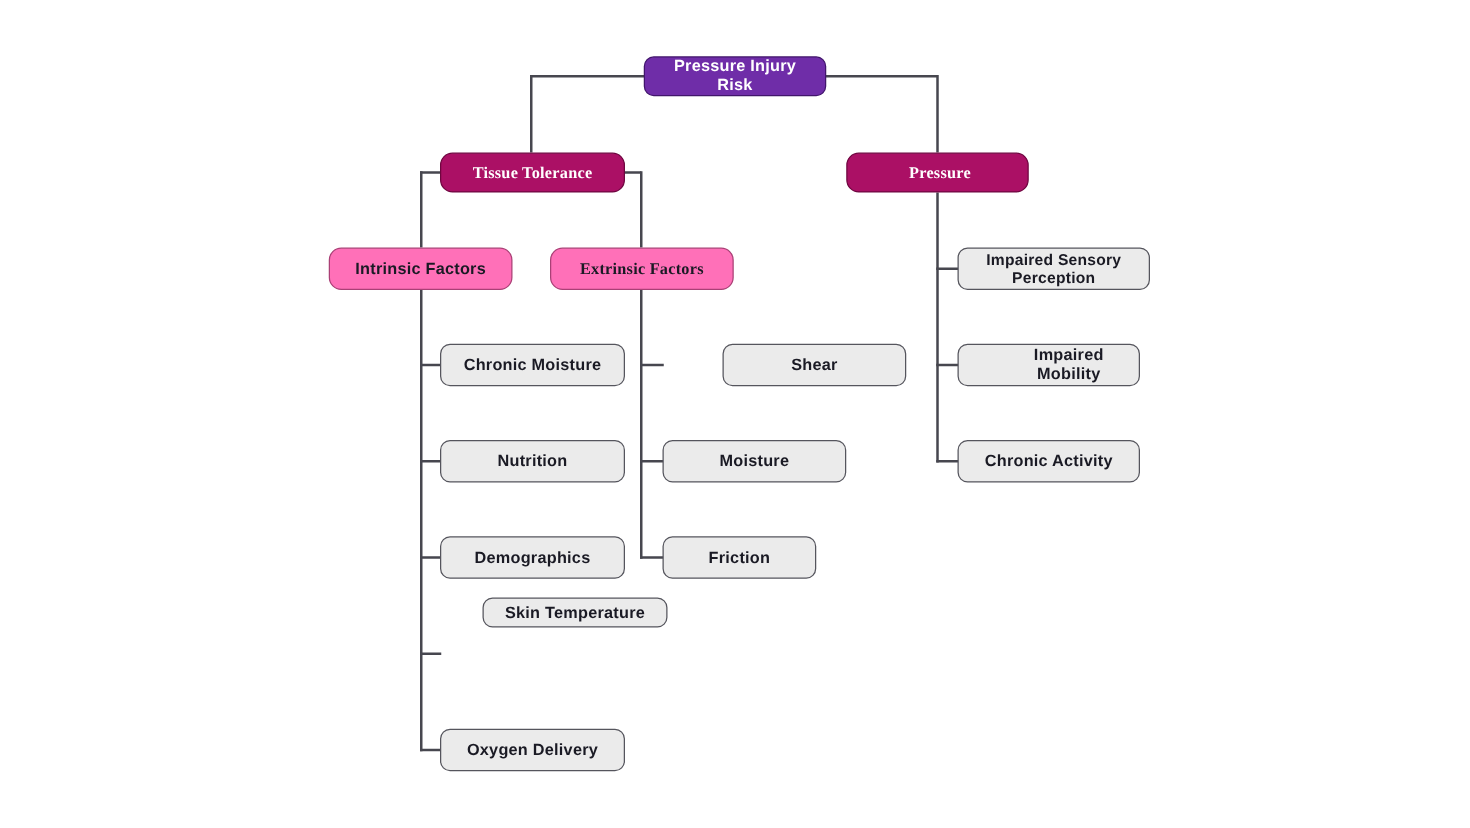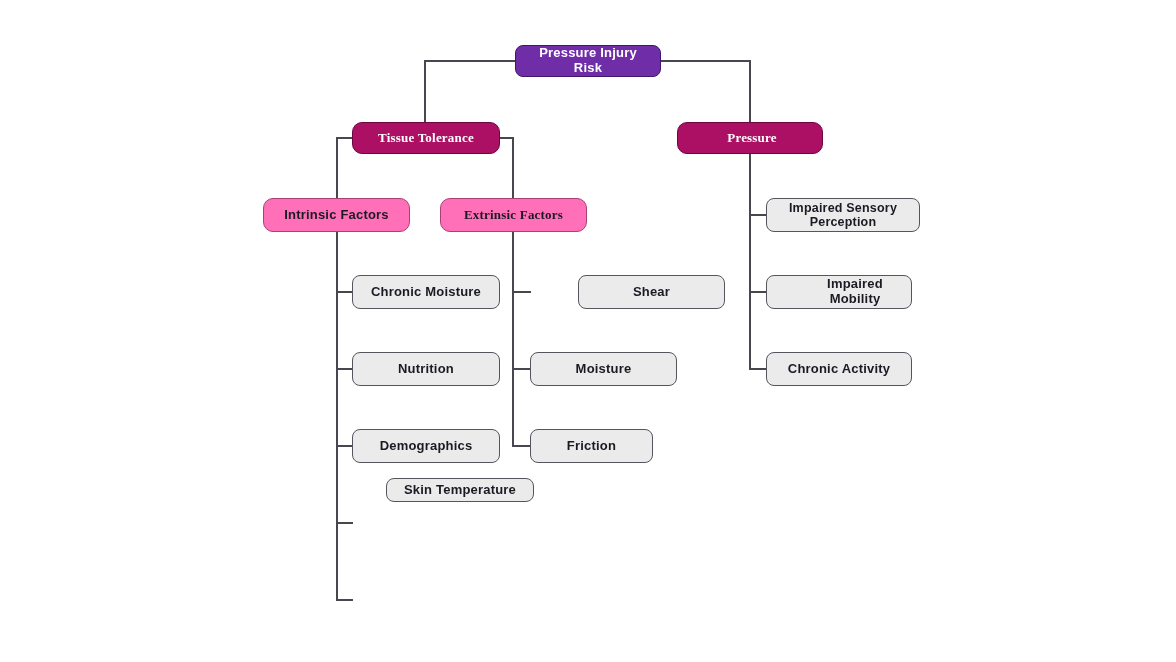--- a/index.html
+++ b/index.html
@@ -104,20 +104,21 @@
   <div class="node sub" style="left:440px;top:198px;width:147px;height:34px;font-family:Liberation Serif, serif;">Extrinsic Factors</div>
 
   <div class="node leaf" style="left:352px;top:275px;width:148px;height:34px;">Chronic Moisture</div>
 
   <div class="node leaf" style="left:352px;top:352px;width:148px;height:34px;">Nutrition</div>
 
   <div class="node leaf" style="left:352px;top:429px;width:148px;height:34px;">Demographics</div>
 
   <div class="node leaf" style="left:352px;top:478px;width:148px;height:24px;margin-left:34px;">Skin Temperature</div>
 
+  <div class="node leaf" style="left:352px;top:583px;width:148px;height:34px;">Oxygen Delivery</div>
 
   <div class="node leaf" style="left:530px;top:275px;width:147px;height:34px;margin-left:48px;">Shear</div>
 
   <div class="node leaf" style="left:530px;top:352px;width:147px;height:34px;">Moisture</div>
 
   <div class="node leaf" style="left:530px;top:429px;width:123px;height:34px;">Friction</div>
 
   <div class="node leaf small" style="left:766px;top:198px;width:154px;height:34px;">Impaired Sensory Perception</div>
 
   <div class="node leaf" style="left:766px;top:275px;width:146px;height:34px;padding-left:40px;">Impaired Mobility</div>

